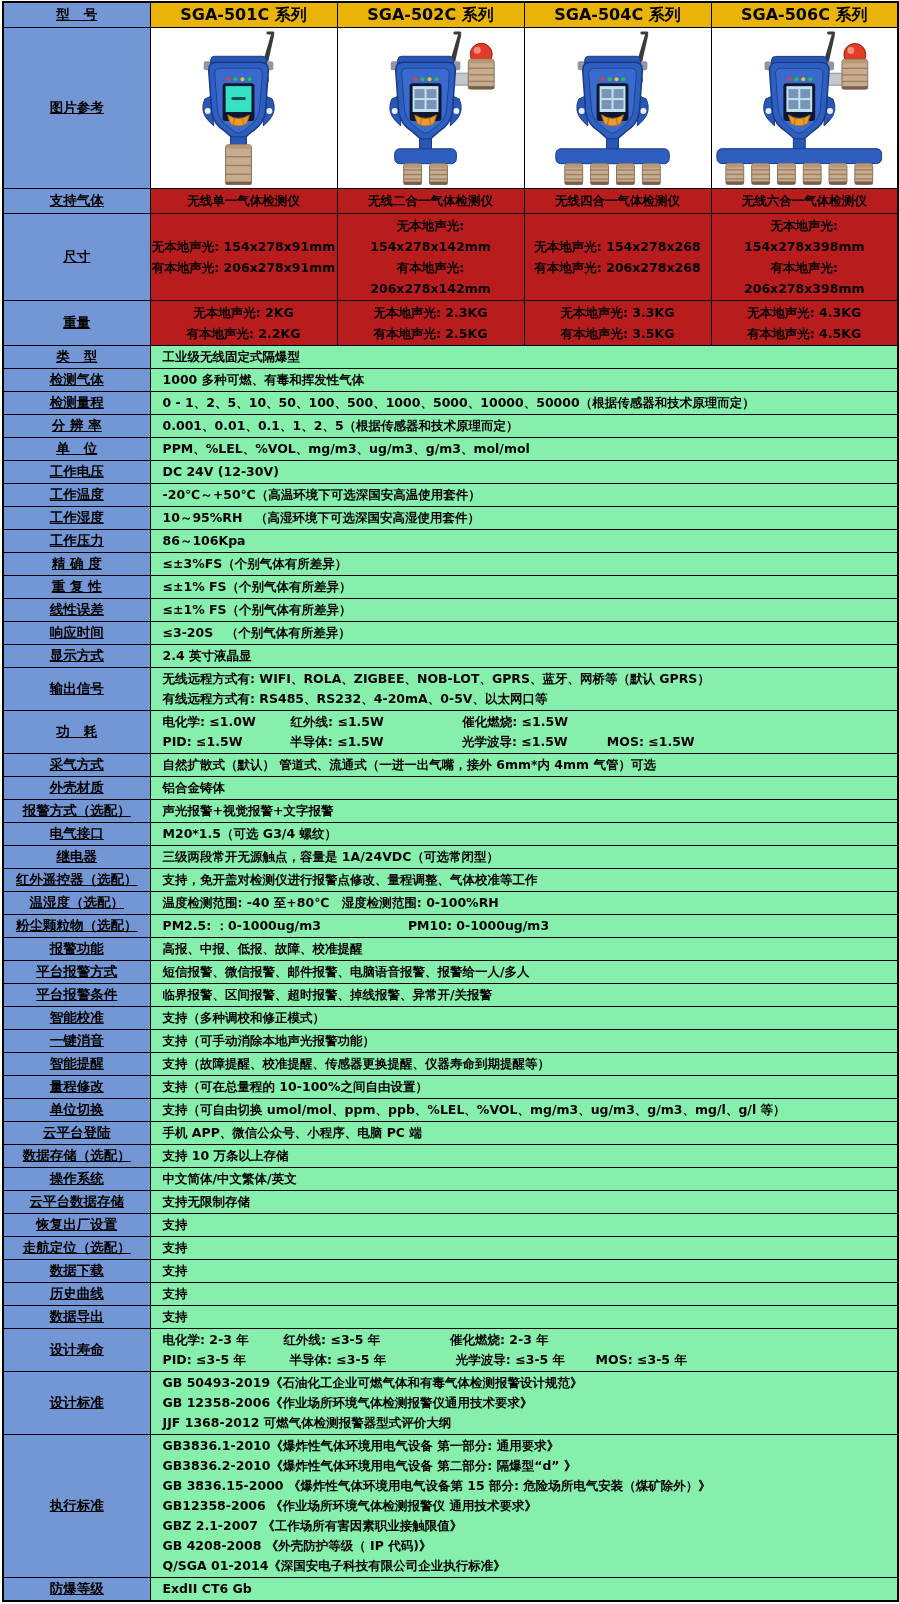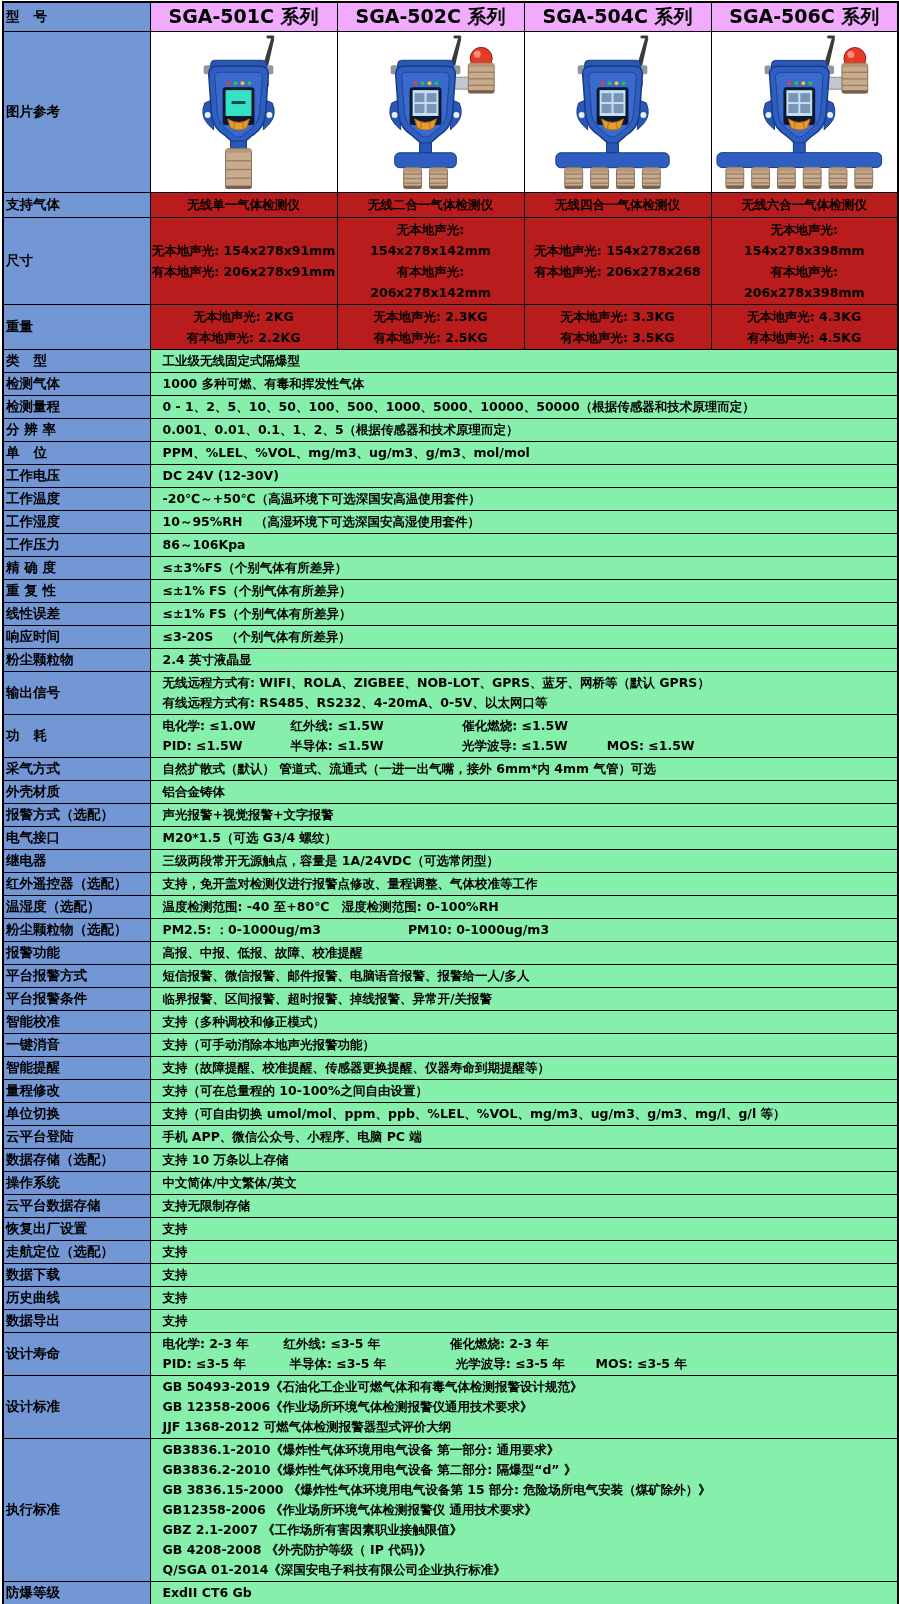--- a/index.html
+++ b/index.html
@@ -13,27 +13,28 @@
   }
   #spec-table th,#spec-table td{
     border:1px solid #000;
     font-weight:bold;
     overflow:hidden;
     vertical-align:middle;
   }
   th.lbl{
     background:#7396D5;
     font-size:13.5px;
-    text-align:left;
+    text-align:center;
     white-space:pre-wrap;
     padding:1px 2px;
+    text-decoration:underline;
   }
   th.model{
-    background:#f0abfc;
-    font-size:19px;
+    background:#eab308;
+    font-size:16px;
     text-align:center;
     height:22px;
   }
   td.imgcell{
     background:#ffffff;
     height:160px;
     padding:0;
   }
   .devwrap{width:100%;height:158px;}
   td.ccell{
@@ -362,21 +363,21 @@
       </tr>
       <tr>
         <th class="lbl">线性误差</th>
         <td class="vcell" colspan="4"><div class="line">≤±1% FS（个别气体有所差异）</div></td>
       </tr>
       <tr>
         <th class="lbl">响应时间</th>
         <td class="vcell" colspan="4"><div class="line">≤3-20S　（个别气体有所差异）</div></td>
       </tr>
       <tr>
-        <th class="lbl">粉尘颗粒物</th>
+        <th class="lbl">显示方式</th>
         <td class="vcell" colspan="4"><div class="line">2.4 英寸液晶显</div></td>
       </tr>
       <tr>
         <th class="lbl">输出信号</th>
         <td class="vcell" colspan="4"><div class="line">无线远程方式有: WIFI、ROLA、ZIGBEE、NOB-LOT、GPRS、蓝牙、网桥等（默认 GPRS）</div><div class="line">有线远程方式有: RS485、RS232、4-20mA、0-5V、以太网口等</div></td>
       </tr>
       <tr>
         <th class="lbl">功   耗</th>
         <td class="vcell" colspan="4"><div class="line">电化学: ≤1.0W        红外线: ≤1.5W                  催化燃烧: ≤1.5W</div><div class="line">PID: ≤1.5W           半导体: ≤1.5W                  光学波导: ≤1.5W         MOS: ≤1.5W</div></td>
       </tr>

